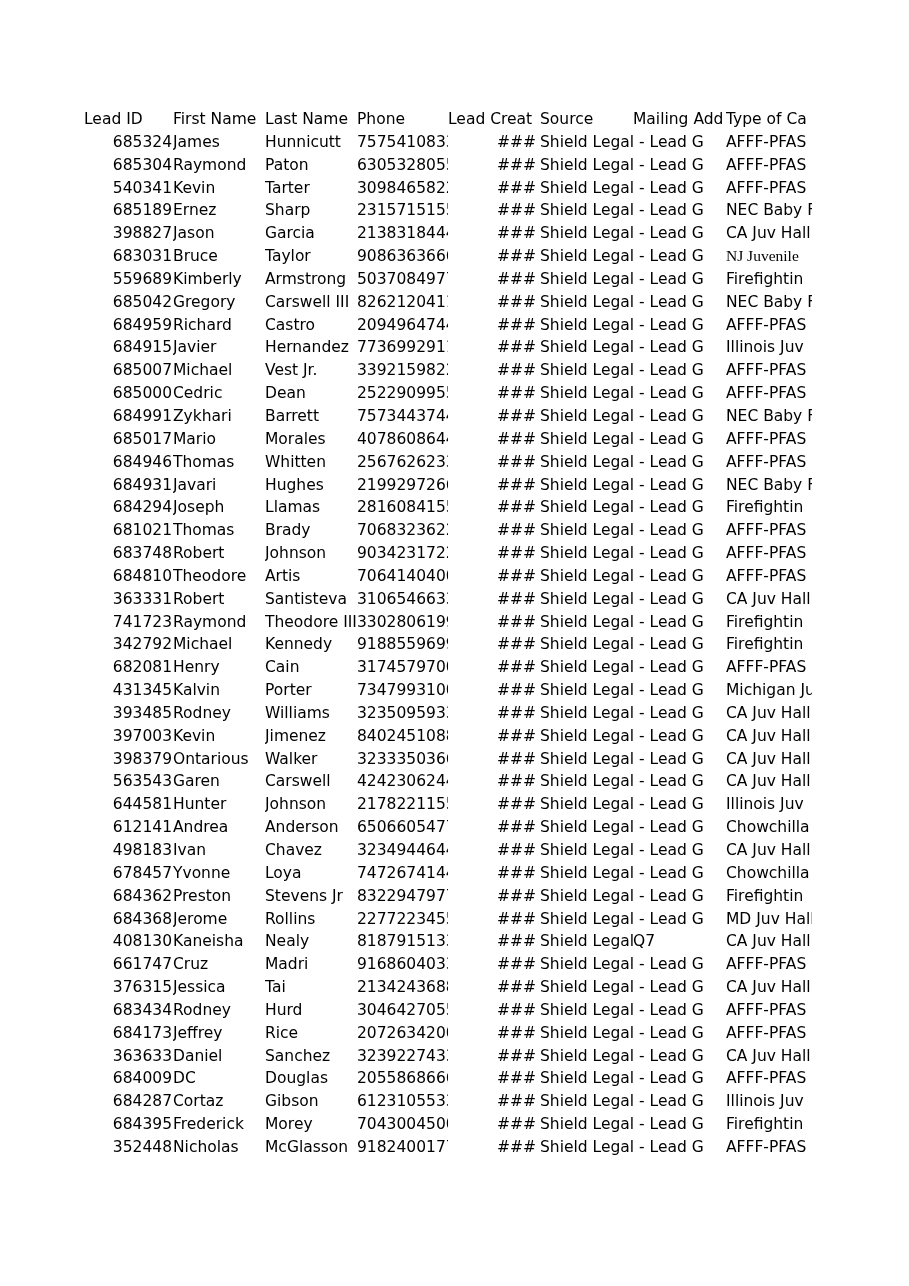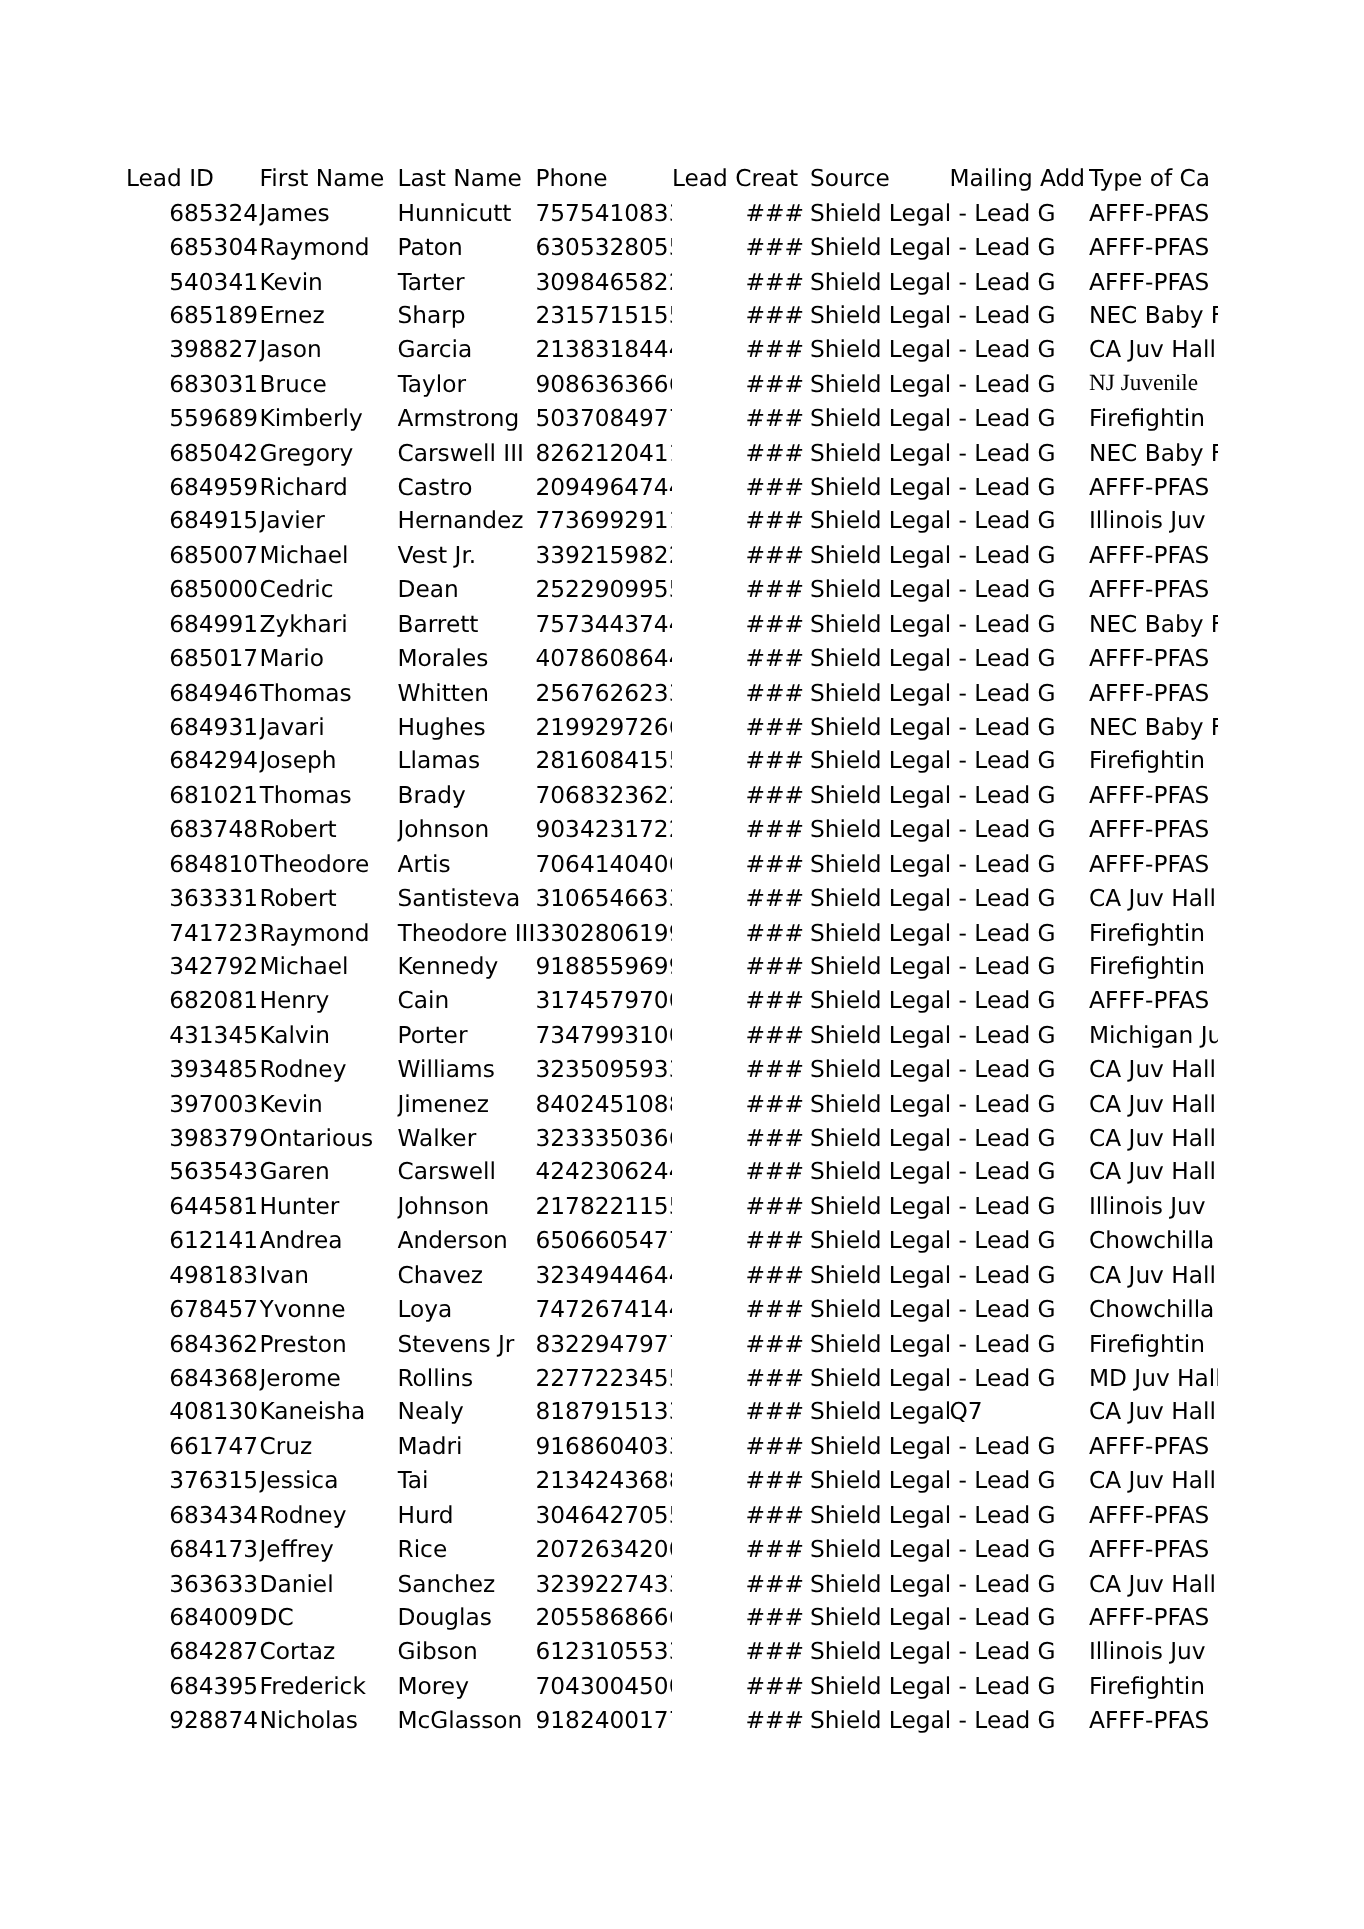--- a/index.html
+++ b/index.html
@@ -440,21 +440,21 @@
     <div class="row data">
       <div class="cell c-id">684395</div>
       <div class="cell c-first">Frederick</div>
       <div class="cell c-last">Morey</div>
       <div class="cell c-phone">7043004500</div>
       <div class="cell c-created">###</div>
       <div class="cell c-source" style="grid-column: 6 / span 2;">Shield Legal - Lead G</div>
       <div class="cell c-type" style="grid-column: 8;">Firefightin</div>
     </div>
     <div class="row data">
-      <div class="cell c-id">928874</div>
+      <div class="cell c-id">352448</div>
       <div class="cell c-first">Nicholas</div>
       <div class="cell c-last">McGlasson</div>
       <div class="cell c-phone">9182400177</div>
       <div class="cell c-created">###</div>
       <div class="cell c-source" style="grid-column: 6 / span 2;">Shield Legal - Lead G</div>
       <div class="cell c-type" style="grid-column: 8;">AFFF-PFAS</div>
     </div>
   </div>
 
 </body></html>

